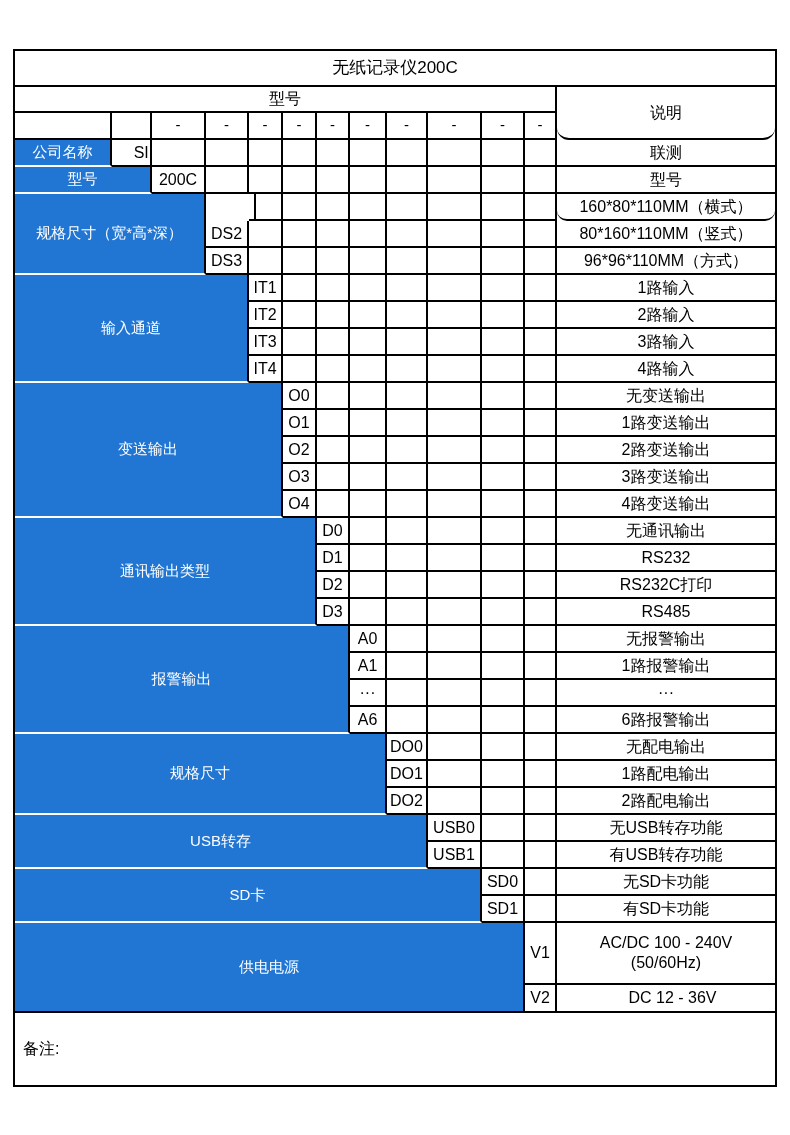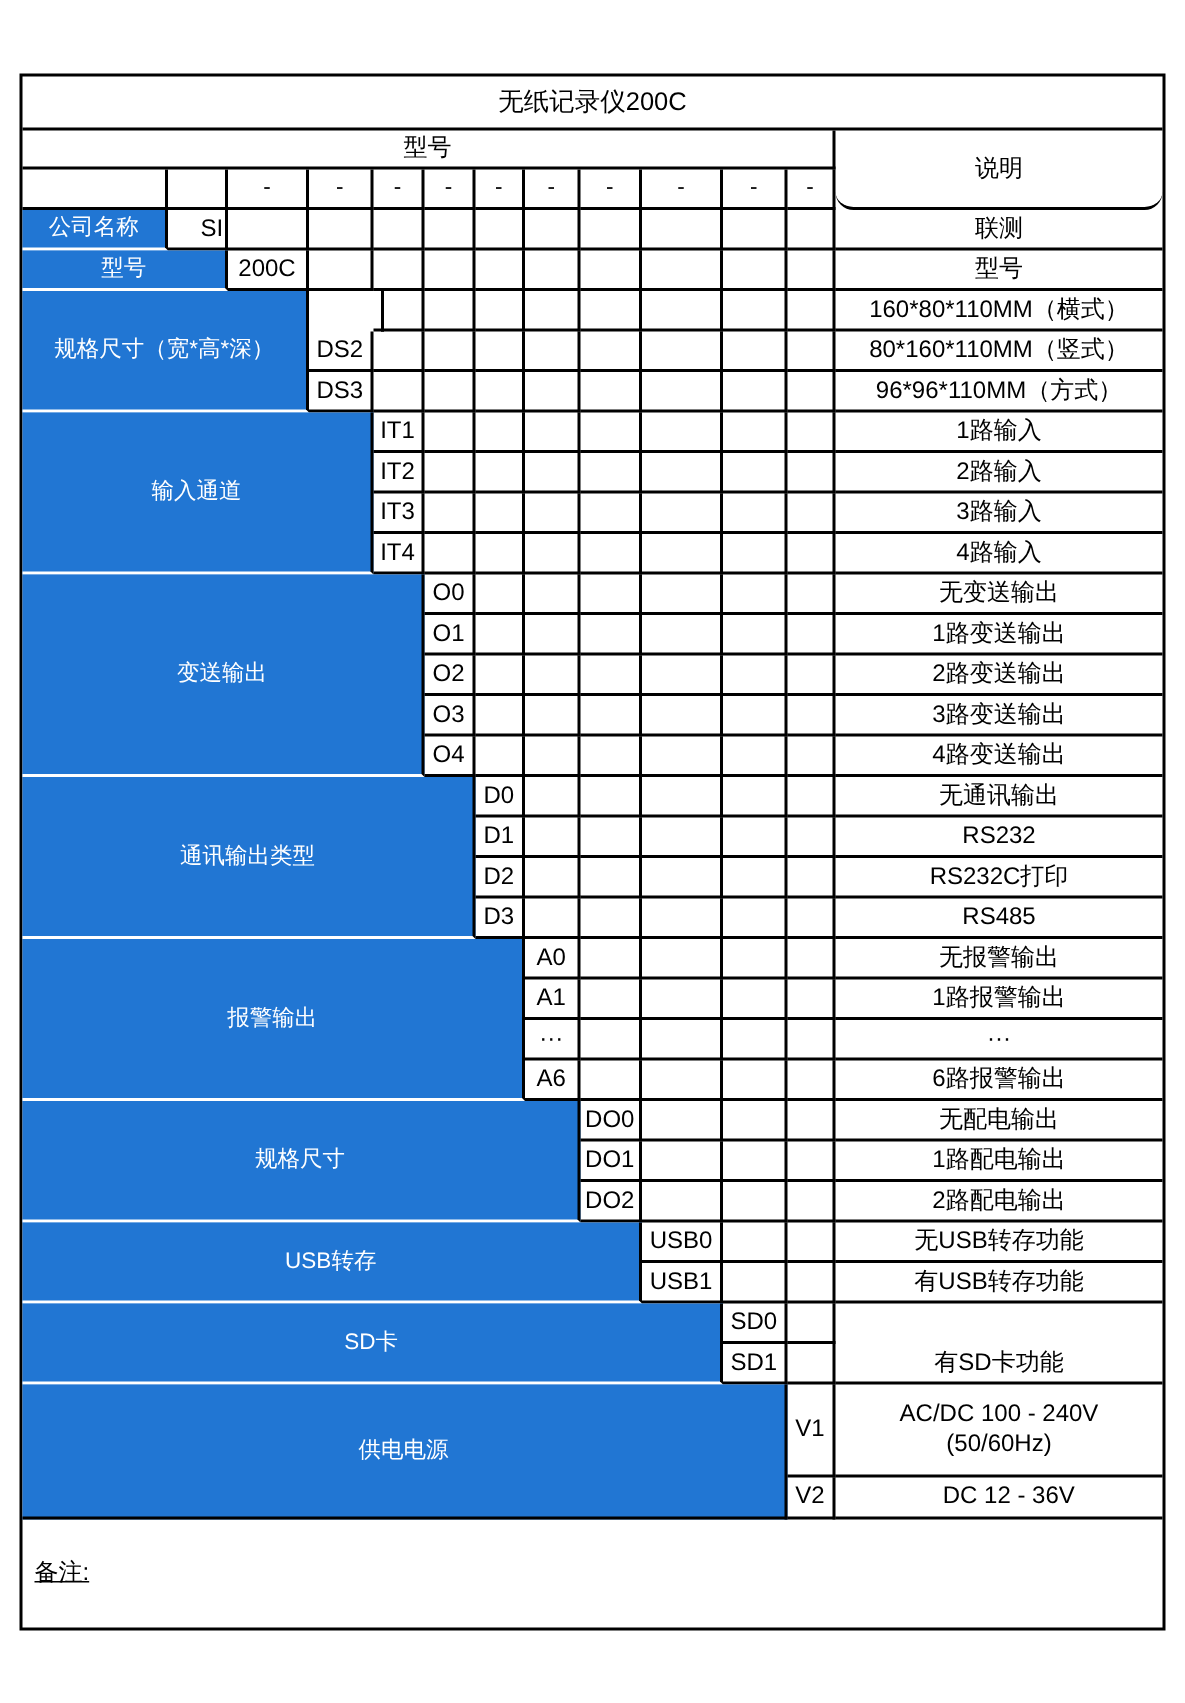--- a/index.html
+++ b/index.html
@@ -45,21 +45,21 @@
 </style>
 </head>
 <body>
 
 <div class="page">
   <div class="model-table" id="model-table">
 
     <div class="cell noR title-cell" style="grid-column:1/14;grid-row:1;">无纸记录仪200C</div>
     <div class="cell hdr" style="grid-column:1/13;grid-row:2;">型号</div>
     <div class="cell noR hdr" style="grid-column:13/14;grid-row:2/4;border-radius:12px;">说明</div>
-    <div class="cell notes noR noB" style="grid-column:1/14;grid-row:35;text-decoration:underline;">
+    <div class="cell notes noR noB" style="grid-column:1/14;grid-row:35;">
       <span>备注:</span>
     </div>
 
   <div class="cell " style="grid-area: 3 / 1 / 4 / 2;"></div>
       <div class="cell " style="grid-area: 3 / 2 / 4 / 3;"></div>
       <div class="cell dash" style="grid-area: 3 / 3 / 4 / 4;">-</div>
       <div class="cell dash" style="grid-area: 3 / 4 / 4 / 5;">-</div>
       <div class="cell dash" style="grid-area: 3 / 5 / 4 / 6;">-</div>
       <div class="cell dash" style="grid-area: 3 / 6 / 4 / 7;">-</div>
       <div class="cell dash" style="grid-area: 3 / 7 / 4 / 8;">-</div>
@@ -96,21 +96,21 @@
       <div class="cell blue" style="grid-area: 6 / 1 / 9 / 4;">规格尺寸（宽*高*深）</div>
       <div class="cell code" style="grid-area: 6 / 4 / 7 / 5; margin-left: 48px;">DS1</div>
       <div class="cell " style="grid-area: 6 / 5 / 7 / 6;"></div>
       <div class="cell " style="grid-area: 6 / 6 / 7 / 7;"></div>
       <div class="cell " style="grid-area: 6 / 7 / 7 / 8;"></div>
       <div class="cell " style="grid-area: 6 / 8 / 7 / 9;"></div>
       <div class="cell " style="grid-area: 6 / 9 / 7 / 10;"></div>
       <div class="cell " style="grid-area: 6 / 10 / 7 / 11;"></div>
       <div class="cell " style="grid-area: 6 / 11 / 7 / 12;"></div>
       <div class="cell " style="grid-area: 6 / 12 / 7 / 13;"></div>
-      <div class="cell desc noR" style="grid-area: 6 / 13 / 7 / 14;">160*80*110MM（横式）</div>
+      <div class="cell desc noR" style="grid-area: 6 / 13 / 7 / 14; border-radius: 10px;">160*80*110MM（横式）</div>
       <div class="cell code" style="grid-area: 7 / 4 / 8 / 5;">DS2</div>
       <div class="cell " style="grid-area: 7 / 5 / 8 / 6;"></div>
       <div class="cell " style="grid-area: 7 / 6 / 8 / 7;"></div>
       <div class="cell " style="grid-area: 7 / 7 / 8 / 8;"></div>
       <div class="cell " style="grid-area: 7 / 8 / 8 / 9;"></div>
       <div class="cell " style="grid-area: 7 / 9 / 8 / 10;"></div>
       <div class="cell " style="grid-area: 7 / 10 / 8 / 11;"></div>
       <div class="cell " style="grid-area: 7 / 11 / 8 / 12;"></div>
       <div class="cell " style="grid-area: 7 / 12 / 8 / 13;"></div>
       <div class="cell desc noR" style="grid-area: 7 / 13 / 8 / 14;">80*160*110MM（竖式）</div>
@@ -277,20 +277,21 @@
       <div class="cell " style="grid-area: 29 / 11 / 30 / 12;"></div>
       <div class="cell " style="grid-area: 29 / 12 / 30 / 13;"></div>
       <div class="cell desc noR" style="grid-area: 29 / 13 / 30 / 14;">无USB转存功能</div>
       <div class="cell code" style="grid-area: 30 / 10 / 31 / 11;">USB1</div>
       <div class="cell " style="grid-area: 30 / 11 / 31 / 12;"></div>
       <div class="cell " style="grid-area: 30 / 12 / 31 / 13;"></div>
       <div class="cell desc noR" style="grid-area: 30 / 13 / 31 / 14;">有USB转存功能</div>
       <div class="cell blue" style="grid-area: 31 / 1 / 33 / 11;">SD卡</div>
       <div class="cell code" style="grid-area: 31 / 11 / 32 / 12;">SD0</div>
       <div class="cell " style="grid-area: 31 / 12 / 32 / 13;"></div>
+      <div class="cell desc noR" style="grid-area: 31 / 13 / 32 / 14;">无SD卡功能</div>
       <div class="cell code" style="grid-area: 32 / 11 / 33 / 12;">SD1</div>
       <div class="cell " style="grid-area: 32 / 12 / 33 / 13;"></div>
       <div class="cell desc noR" style="grid-area: 32 / 13 / 33 / 14;">有SD卡功能</div>
       <div class="cell blue blue-last" style="grid-area: 33 / 1 / 35 / 12;">供电电源</div>
       <div class="cell code" style="grid-area: 33 / 12 / 34 / 13;">V1</div>
       <div class="cell desc noR" style="grid-area: 33 / 13 / 34 / 14;">AC/DC 100 - 240V
 (50/60Hz)</div>
       <div class="cell code" style="grid-area: 34 / 12 / 35 / 13;">V2</div>
       <div class="cell desc noR" style="grid-area: 34 / 13 / 35 / 14; padding-left: 13px;">DC 12 - 36V</div>
     </div>

